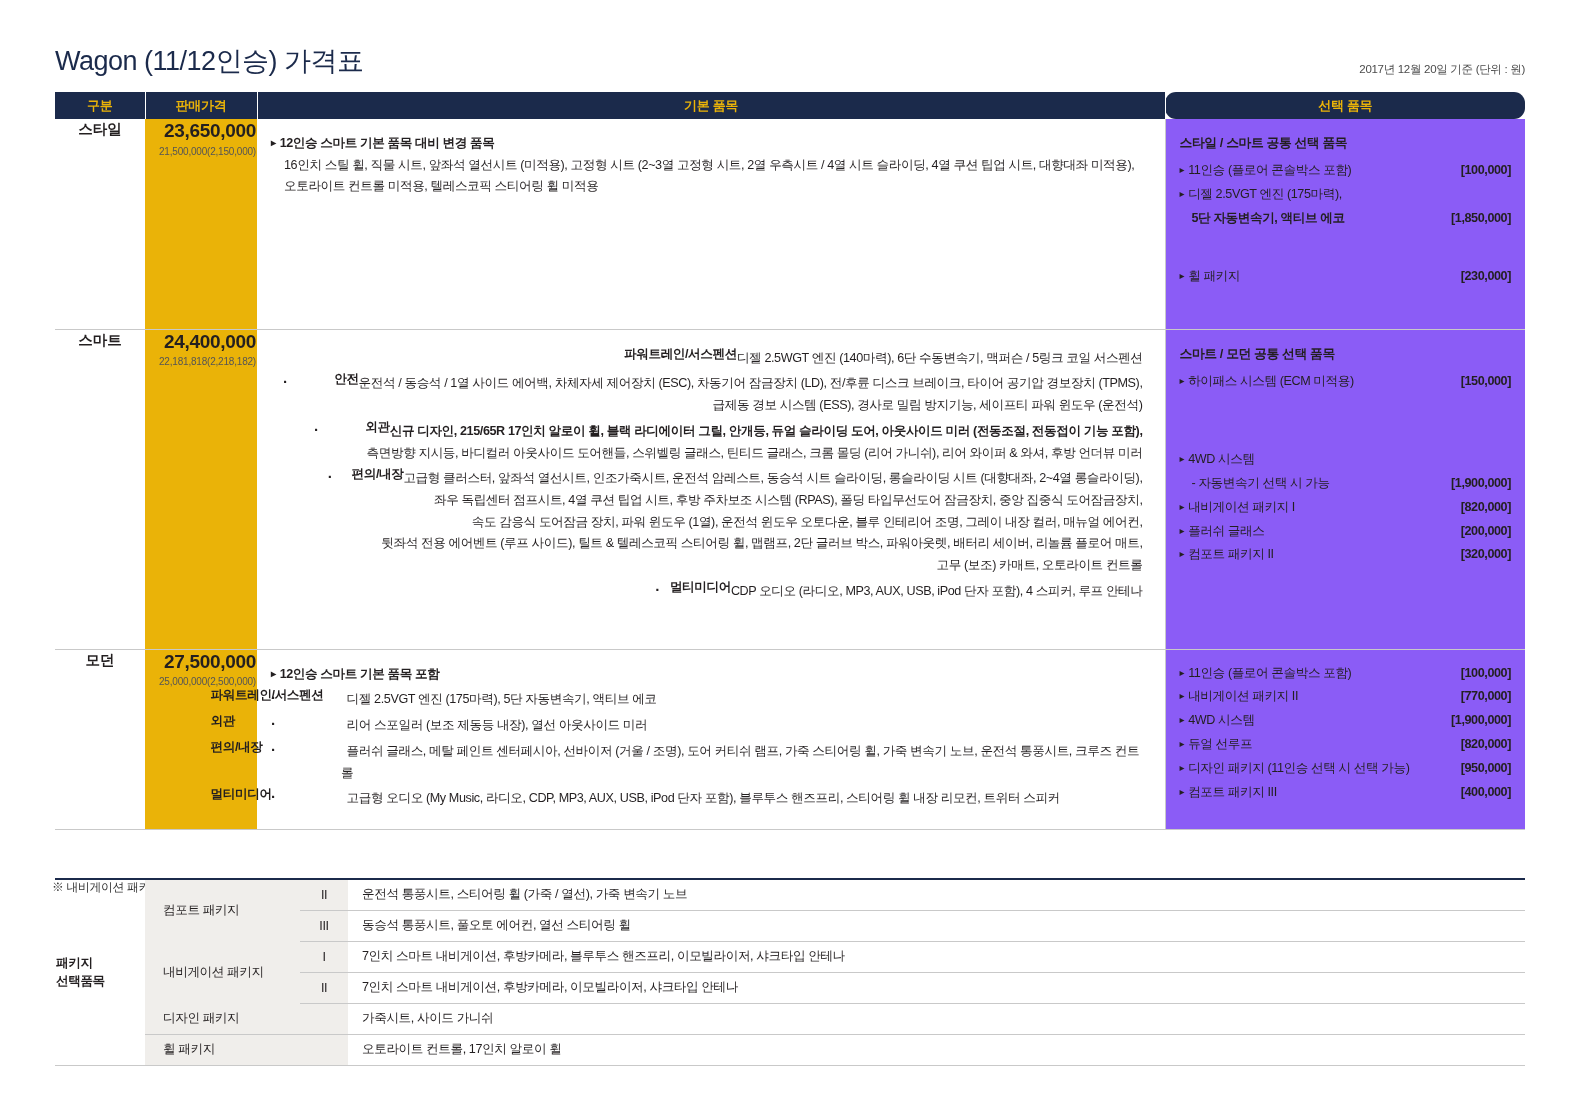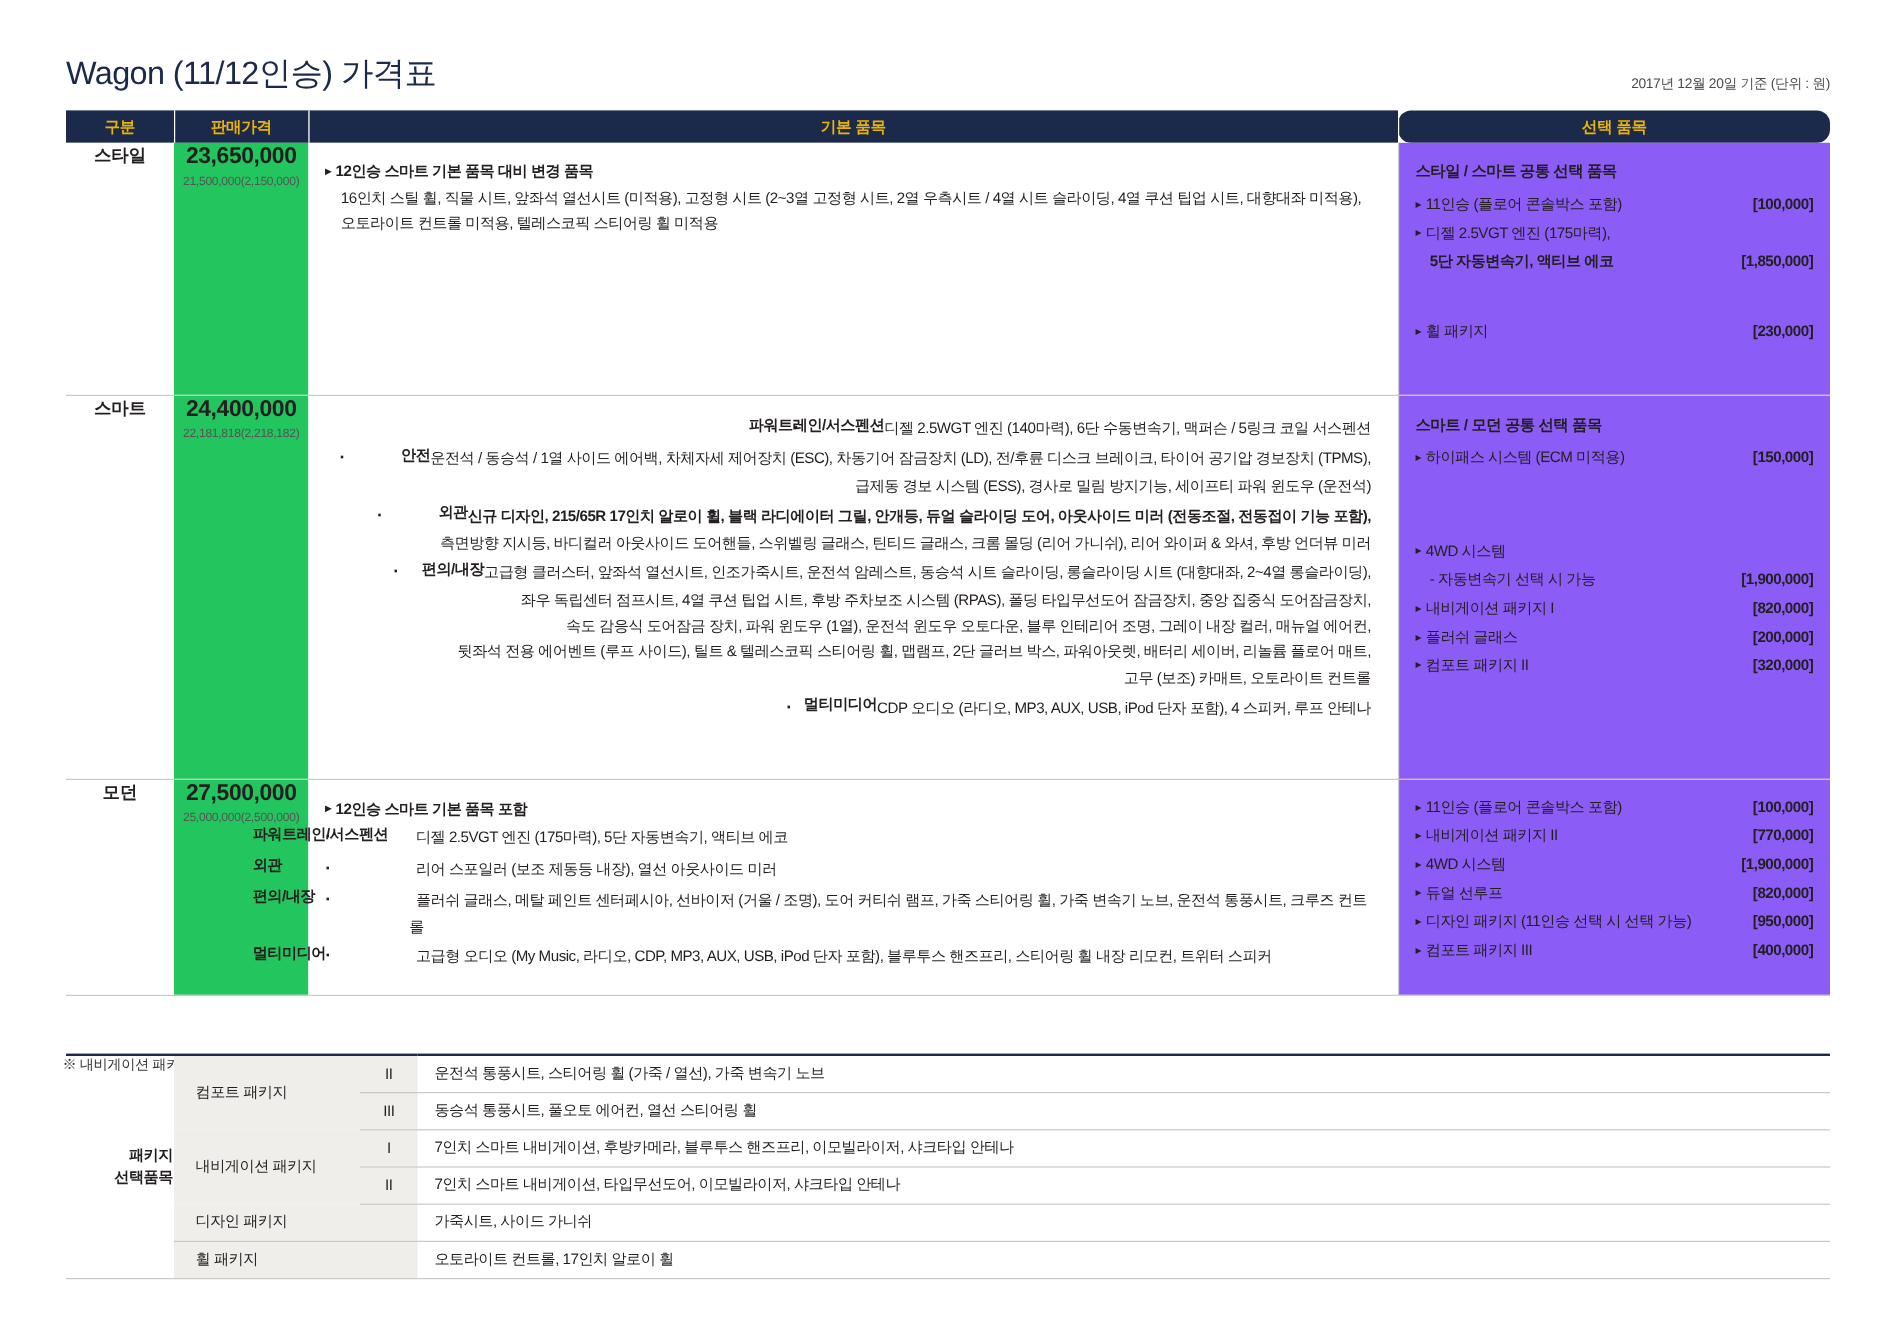--- a/index.html
+++ b/index.html
@@ -81,23 +81,23 @@
   }
   .cell-gubun {
     text-align: center;
     font-size: 14.5px;
     font-weight: bold;
     color: #231f20;
     vertical-align: middle;
     background: #ffffff;
   }
   .cell-price {
-    text-align: center;
-    vertical-align: middle;
-    background: #22c55e;
+    text-align: right;
+    vertical-align: middle;
+    background: #eab308;
   }
   .price-main {
     font-size: 19px;
     font-weight: bold;
     color: #231f20;
     letter-spacing: -0.3px;
     line-height: 1.2;
   }
   .price-sub {
     font-size: 10px;
@@ -203,21 +203,21 @@
   .pkg-table td {
     border-bottom: 1px solid #c9c9c9;
     font-size: 12.6px;
     letter-spacing: -0.4px;
     color: #231f20;
     height: 31px;
   }
   .pkg-table tr:first-child td { border-top: 2px solid #1b2a4b; }
   .pkg-left {
     width: 90px;
-    text-align: right;
+    text-align: left;
     font-weight: bold;
     font-size: 14px;
     vertical-align: middle;
     line-height: 1.45;
   }
   .pkg-name {
     width: 155px;
     padding-left: 18px;
     vertical-align: middle;
     background: #f0eeeb;
@@ -404,21 +404,21 @@
         <td class="pkg-grade">III</td>
         <td class="pkg-desc">동승석 통풍시트, 풀오토 에어컨, 열선 스티어링 휠</td>
       </tr>
       <tr>
         <td class="pkg-name nb" rowspan="2">내비게이션 패키지</td>
         <td class="pkg-grade">I</td>
         <td class="pkg-desc">7인치 스마트 내비게이션, 후방카메라, 블루투스 핸즈프리, 이모빌라이저, 샤크타입 안테나</td>
       </tr>
       <tr>
         <td class="pkg-grade">II</td>
-        <td class="pkg-desc">7인치 스마트 내비게이션, 타입무선도어, 이모빌라이저, 샤크타입 안테나</td>
+        <td class="pkg-desc">7인치 스마트 내비게이션, 후방카메라, 이모빌라이저, 샤크타입 안테나</td>
       </tr>
       <tr>
         <td class="pkg-name">디자인 패키지</td>
         <td class="pkg-grade"></td>
         <td class="pkg-desc">가죽시트, 사이드 가니쉬</td>
       </tr>
       <tr>
         <td class="pkg-name">휠 패키지</td>
         <td class="pkg-grade"></td>
         <td class="pkg-desc">오토라이트 컨트롤, 17인치 알로이 휠</td>

